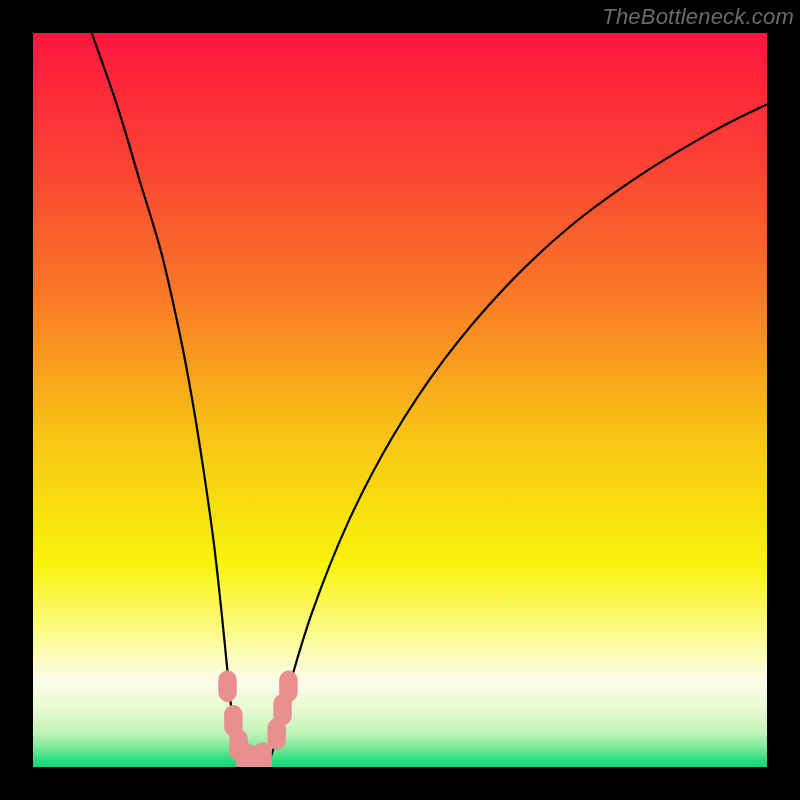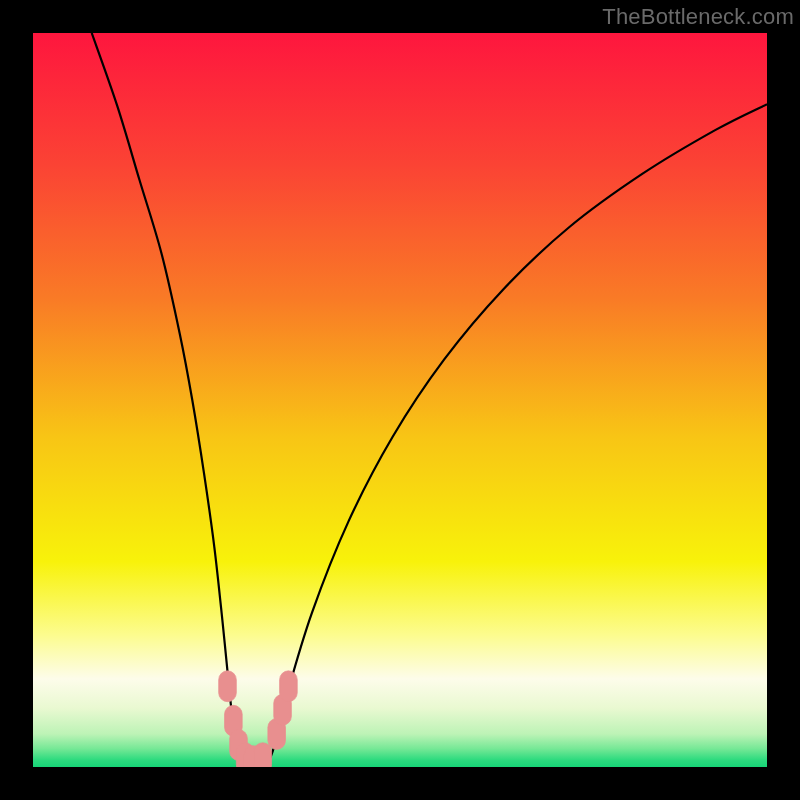--- a/index.html
+++ b/index.html
@@ -28,20 +28,21 @@
   }
   .watermark {
     position: absolute;
     top: 4px;
     right: 6px;
     color: #6a6a6a;
     font-size: 22px;
     letter-spacing: 0.2px;
     user-select: none;
     font-family: Arial, Helvetica, sans-serif;
+    font-style: italic;
   }
 </style>
 </head>
 <body>
 
 <div class="frame">
   <div class="plot">
     <svg width="734" height="734" viewBox="0 0 1000 1000" preserveAspectRatio="none">
       <defs>
         <linearGradient id="bg-grad" x1="0" y1="0" x2="0" y2="1">

